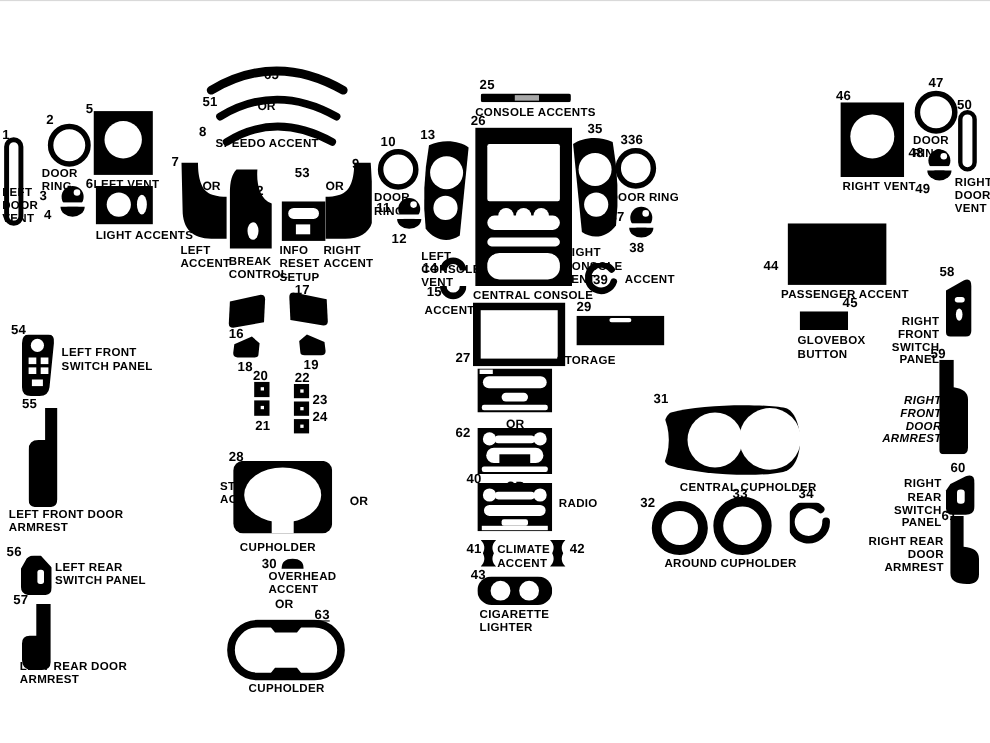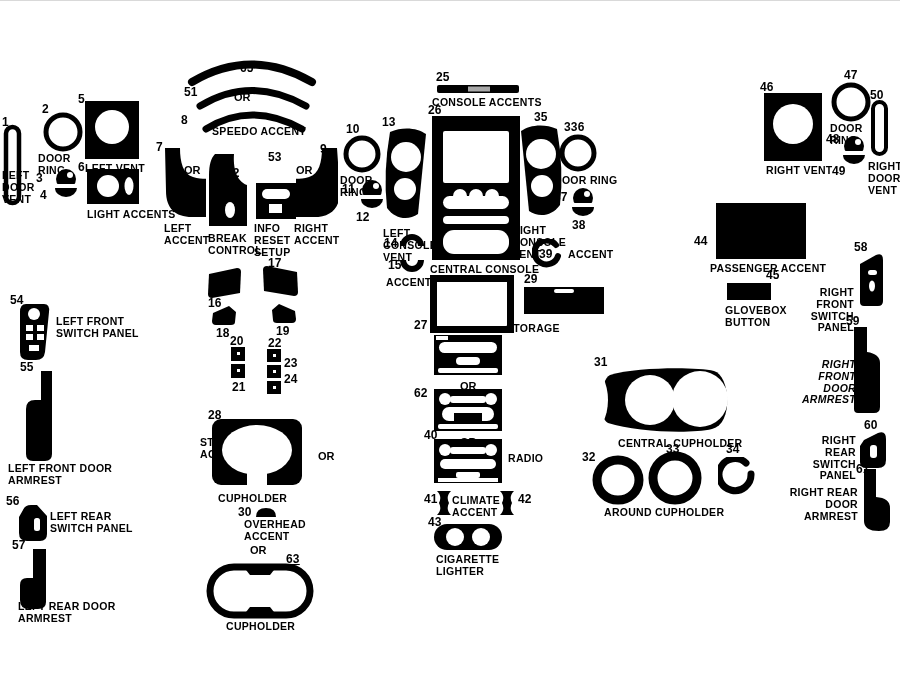--- a/index.html
+++ b/index.html
@@ -8,21 +8,21 @@
     font-family:"Liberation Sans","DejaVu Sans",sans-serif;color:#000;
     border-top:1px solid #d9d9d9;border-bottom:1px solid #d9d9d9;
   }
   .part{position:absolute;}
   .num{
     position:absolute;font-weight:bold;font-size:12px;line-height:1;color:#000;
     white-space:nowrap;letter-spacing:.2px;
   }
   .lbl{
     position:absolute;font-weight:bold;font-size:10.5px;line-height:1.12;color:#000;
-    letter-spacing:.3px;text-align:right;
+    letter-spacing:.3px;text-align:left;
   }
   .lbl.left{text-align:left;}
   .lbl.right{text-align:right;}
   .or{
     position:absolute;font-weight:bold;font-size:11px;line-height:1;color:#000;white-space:nowrap;
   }
   svg{position:absolute;display:block;}
   .ink{fill:#000;}
   .paper{fill:#fff;}
   .stroke{fill:none;stroke:#000;}

